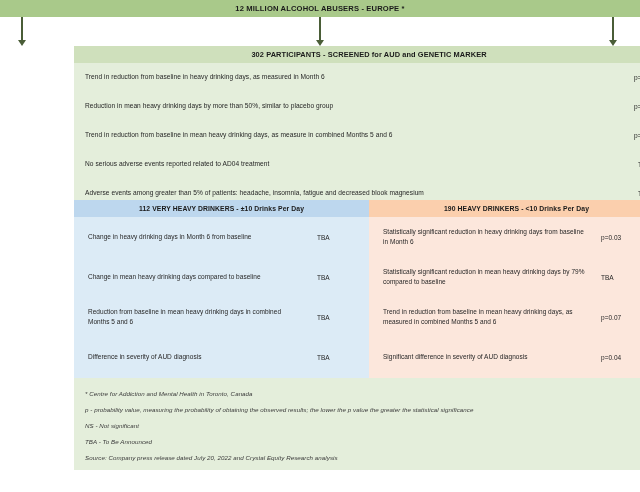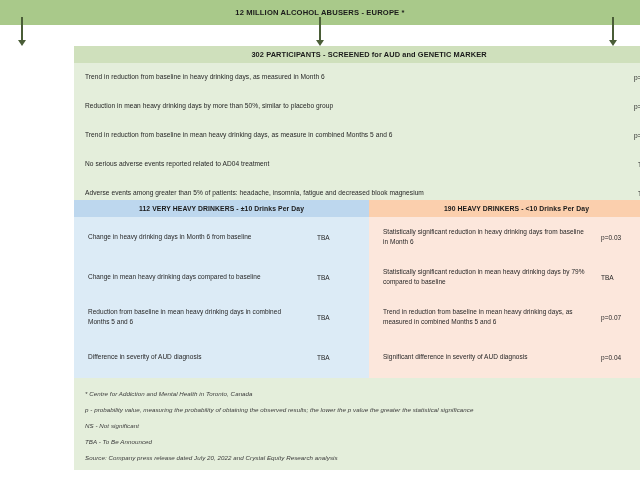--- a/index.html
+++ b/index.html
@@ -18,21 +18,21 @@
     background: #ffffff;
     overflow: hidden;
   }
 
   
   .top-banner {
     position: absolute;
     left: 0;
     top: 0;
     width: 640px;
-    height: 25px;
+    height: 17px;
     background: #a9c98a;
     display: flex;
     align-items: center;
     justify-content: center;
   }
   .top-banner-label {
     font-size: 7.6px;
     font-weight: bold;
     color: #1a1a1a;
     letter-spacing: 0.15px;

